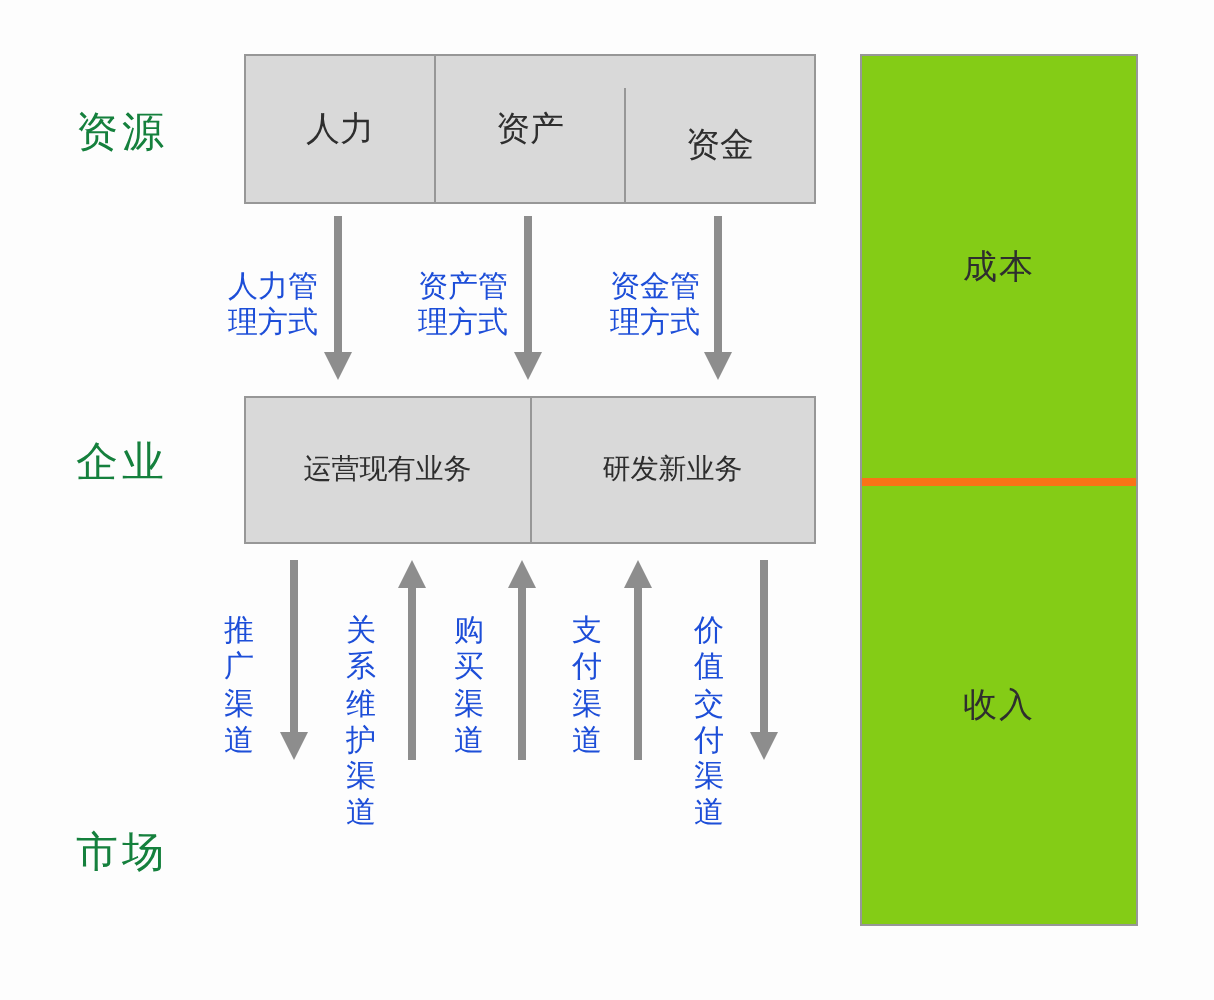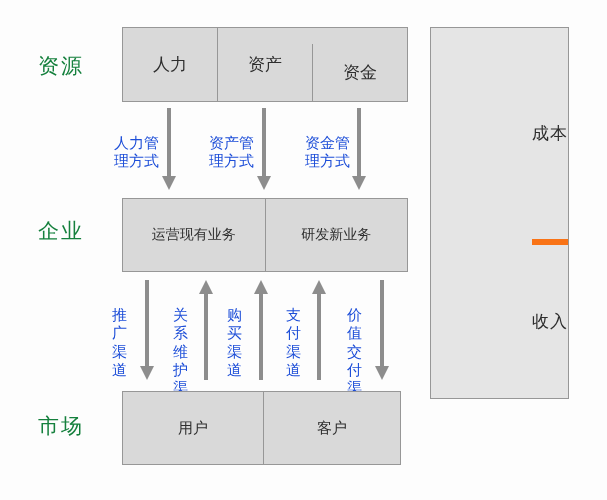--- a/index.html
+++ b/index.html
@@ -29,32 +29,31 @@
   .cell{
     display:flex;align-items:center;justify-content:center;
     box-sizing:border-box;
   }
   .cell + .cell{border-left:1px solid #979797;}
   .resources-row{left:122px;top:27px;width:286px;height:75px;font-size:17px;}
   .enterprise-row{left:122px;top:198px;width:286px;height:74px;font-size:14px;}
   .market-row{left:122px;top:391px;width:279px;height:74px;font-size:15px;}
   
   .side-col{
-    position:absolute;left:430px;top:27px;width:139px;height:372px;
-    border:1px solid #979797;background:#e5e5e5;
+    position:absolute;left:430px;top:27px;width:139px;height:436px;
+    border:1px solid #979797;background:#84cc16;
     box-sizing:border-box;display:flex;flex-direction:column;
     font-size:17px;
-    align-items:flex-end;
   }
   .side-cell{
     display:flex;align-items:center;justify-content:center;
     box-sizing:border-box;letter-spacing:1px;
   }
   .side-cell-cost{height:211px;}
-  .side-cell-revenue{flex:1;border-top:6px solid #f97316;}
+  .side-cell-revenue{flex:1;border-top:4px solid #f97316;}
   
   .arrow{position:absolute;width:14px;}
   .arrow .shaft{position:absolute;left:5px;width:4px;background:#8d8d8d;}
   .arrow.down .shaft{top:0;bottom:11px;}
   .arrow.up .shaft{top:11px;bottom:0;}
   .arrow .head{position:absolute;left:0;width:0;height:0;
     border-left:7px solid transparent;border-right:7px solid transparent;}
   .arrow.down .head{bottom:0;border-top:14px solid #8d8d8d;}
   .arrow.up .head{top:0;border-bottom:14px solid #8d8d8d;}
   
@@ -134,23 +133,19 @@
 维护
 渠道</div>
   <div class="arrow-label chan-label" style="left:227px;">购买
 渠道</div>
   <div class="arrow-label chan-label" style="left:286px;">支付
 渠道</div>
   <div class="arrow-label chan-label" style="left:347px;">价值
 交付
 渠道</div>
 
-  <div class="box-row market-row">
-    <div class="cell" style="width:140px;">用户</div>
-    <div class="cell" style="flex:1;">客户</div>
-  </div>
 
   <div class="side-col">
     <div class="side-cell side-cell-cost">成本</div>
     <div class="side-cell side-cell-revenue">收入</div>
   </div>
 
 </div>
 
 </body></html>

